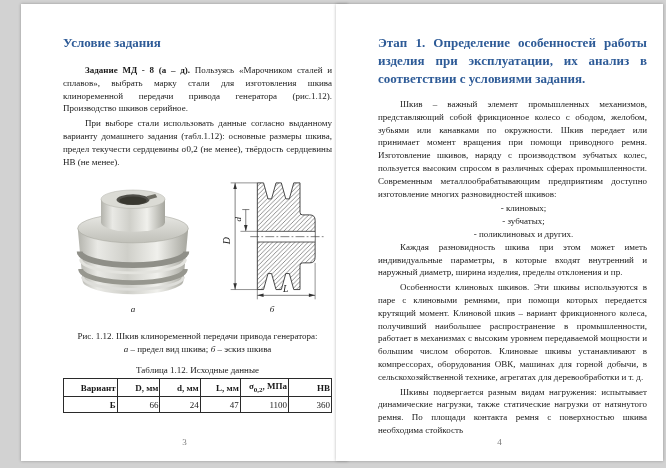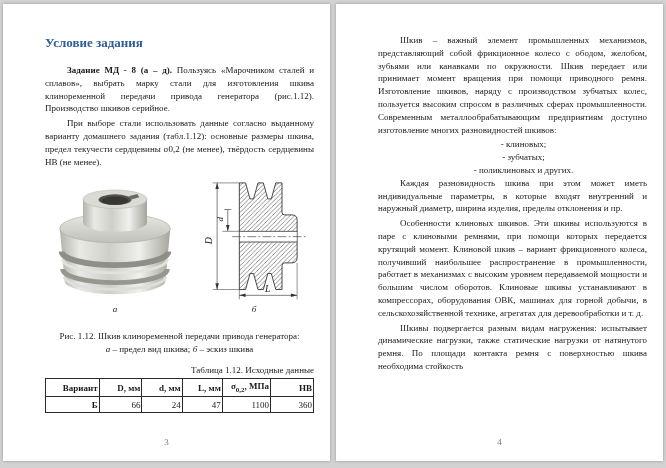--- a/index.html
+++ b/index.html
@@ -5,39 +5,39 @@
   html,body{margin:0;padding:0;}
   body{
     width:666px;height:468px;background:#d2d2d2;position:relative;overflow:hidden;
     font-family:"Liberation Serif","DejaVu Serif",serif;color:#1a1a1a;
   }
   .page{
     position:absolute;top:4px;width:327px;height:457px;background:#ffffff;
     box-shadow:0 0 3px rgba(0,0,0,.28);box-sizing:border-box;
     padding:30px 16px 0 42px;
   }
-  .page-left{left:3px;}
+  .page-left{left:21px;}
   .page-right{left:336px;}
   h1{
     font-size:13px;line-height:18px;margin:0 0 12px 0;color:#2e5b97;font-weight:bold;
   }
   .page-right h1{text-align:justify;margin-bottom:10px;}
   p.body{
     font-size:9px;line-height:12.8px;margin:0 0 2px 0;text-align:justify;text-indent:22px;
   }
   .list-item{
     font-size:9px;line-height:12.8px;text-indent:22px;text-align:center;
   }
   .figure-row{display:flex;align-items:flex-start;margin-top:6px;}
   .fig-col{display:flex;flex-direction:column;align-items:center;}
   .fig-col.photo{margin-left:6px;}
   .fig-col.sketch{margin-left:16px;}
   .fig-sublabel{font-style:italic;font-size:9px;margin-top:2px;}
   .fig-caption{font-size:9px;line-height:13px;text-align:center;margin-top:16px;}
-  .table-caption{font-size:9px;text-align:right;margin:9px 0 3px 0;}
+  .table-caption{font-size:9px;text-align:center;margin:9px 0 3px 0;}
   table.data{
     width:100%;border-collapse:collapse;font-size:9px;table-layout:fixed;
   }
   table.data th,table.data td{
     border:1px solid #2a2a2a;text-align:right;padding:2px 1px;height:11px;
   }
   table.data th{font-weight:bold;}
   table.data sub{font-size:7px;}
   .page-number{
     position:absolute;bottom:14px;left:0;width:100%;text-align:center;
@@ -160,20 +160,21 @@
       <td>1100</td>
       <td>360</td>
     </tr>
   </tbody>
     </table>
 
   <div class="page-number">3</div>
 </div>
 
 <div class="page page-right">
+  <h1>Этап 1. Определение особенностей работы изделия при эксплуатации, их анализ в соответствии с условиями задания.</h1>
 
   <p class="body">Шкив – важный элемент промышленных механизмов, представляющий собой фрикционное колесо с ободом, желобом, зубьями или канавками по окружности. Шкив передает или принимает момент вращения при помощи приводного ремня. Изготовление шкивов, наряду с производством зубчатых колес, пользуется высоким спросом в различных сферах промышленности. Современным металлообрабатывающим предприятиям доступно изготовление многих разновидностей шкивов:</p>
   <div class="list-item">- клиновых;</div>
   <div class="list-item">- зубчатых;</div>
   <div class="list-item">- поликлиновых и других.</div>
   <p class="body">Каждая разновидность шкива при этом может иметь индивидуальные параметры, в которые входят внутренний и наружный диаметр, ширина изделия, пределы отклонения и пр.</p>
   <p class="body">Особенности клиновых шкивов. Эти шкивы используются в паре с клиновыми ремнями, при помощи которых передается крутящий момент. Клиновой шкив – вариант фрикционного колеса, получивший наибольшее распространение в промышленности, работает в механизмах с высоким уровнем передаваемой мощности и большим числом оборотов. Клиновые шкивы устанавливают в компрессорах, оборудования ОВК, машинах для горной добычи, в сельскохозяйственной технике, агрегатах для деревообработки и т. д.</p>
   <p class="body">Шкивы подвергается разным видам нагружения: испытывает динамические нагрузки, также статические нагрузки от натянутого ремня. По площади контакта ремня с поверхностью шкива необходима стойкость</p>
 
   <div class="page-number">4</div>

